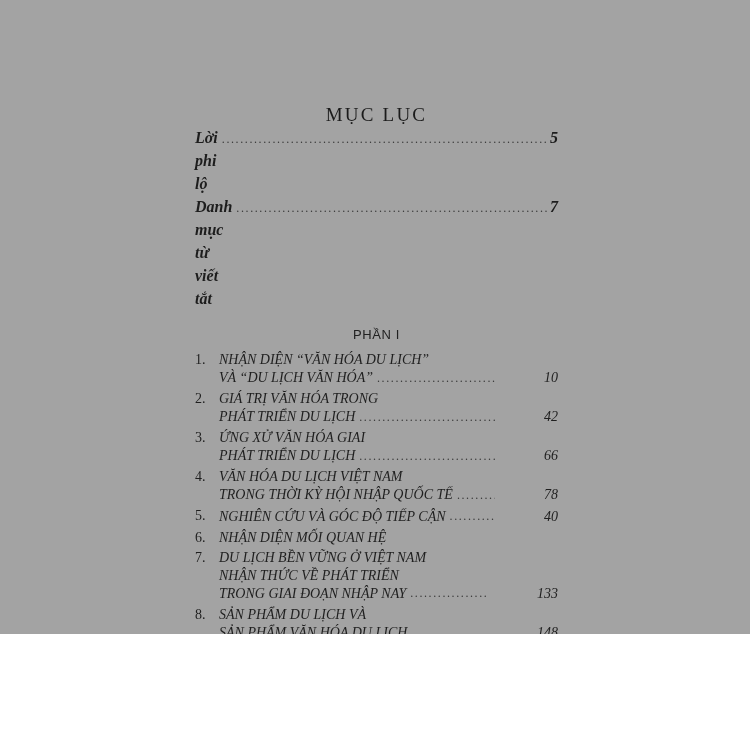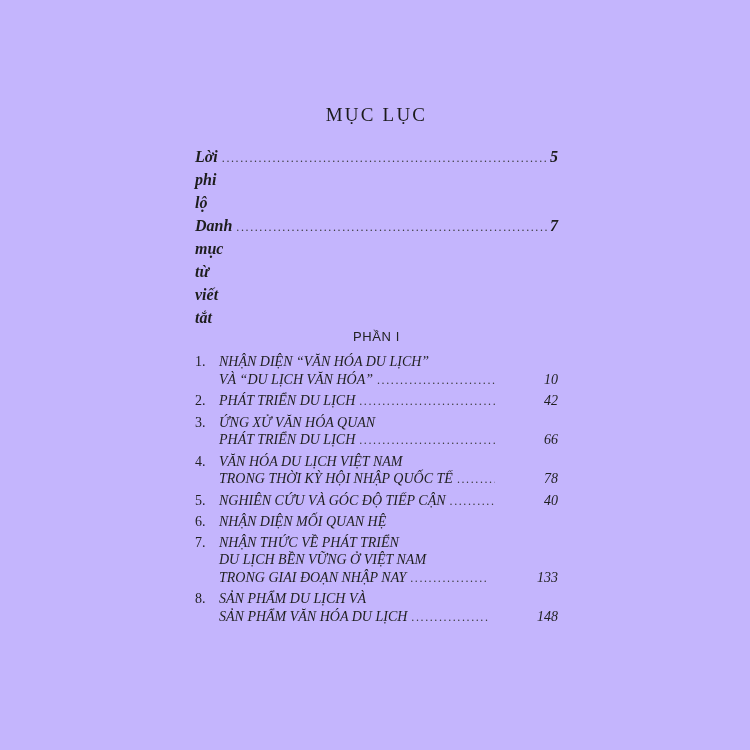--- a/index.html
+++ b/index.html
@@ -1,39 +1,39 @@
 <!DOCTYPE html>
 <html><head>
 <meta charset="utf-8">
 <style>
   html, body { margin: 0; padding: 0; background: #ffffff; }
   .page {
     position: relative;
     width: 750px;
-    height: 750px;
-    background: #c4b5fd;
+    height: 634px;
+    background: #a3a3a3;
     overflow: hidden;
     font-family: "Liberation Serif", serif;
     color: #1f1f1f;
   }
   .col {
     position: absolute;
     left: 195px;
     top: 0;
     width: 363px;
   }
   .toc-title {
     margin-top: 104px;
     text-align: center;
     font-size: 19px;
     letter-spacing: 2.2px;
     color: #1b1b1b;
     font-weight: normal;
   }
-  .front { margin-top: 19px; }
+  .front { }
   .frow {
     display: flex;
     align-items: baseline;
     line-height: 23px;
     font-size: 16px;
     font-weight: bold;
     font-style: italic;
     color: #1d1d1d;
   }
   .leader {
@@ -51,21 +51,21 @@
     letter-spacing: 1.6px;
     color: #3a3a3a;
   }
   .part-label {
     text-align: center;
     font-family: "Liberation Sans", sans-serif;
     font-size: 13px;
     letter-spacing: 0.6px;
     color: #222222;
   }
-  .part1-label { }
+  .part1-label { margin-top: 17px; }
   .part-title {
     text-align: center;
     font-family: "Liberation Sans", sans-serif;
     font-weight: bold;
     font-size: 15.5px;
     line-height: 20px;
     letter-spacing: 0.1px;
     margin-top: 9px;
     color: #161616;
   }
@@ -76,21 +76,21 @@
     font-size: 14px;
     line-height: 17.5px;
     color: #1f1f1f;
   }
   .num {
     flex: 0 0 24px;
     width: 24px;
   }
   .ebody { flex: 1 1 auto; min-width: 0; font-style: italic; }
   .eline { }
-  .elast { display: flex; align-items: flex-start; }
+  .elast { display: flex; align-items: center; }
   .etext { white-space: nowrap; }
   .pg { flex: 0 0 auto; margin-left: 47px; }
 </style>
 </head>
 <body>
 
 <div class="page">
   <div class="col">
 
     <div class="toc-title">MỤC LỤC</div>
@@ -120,32 +120,33 @@
             <span class="etext">VÀ “DU LỊCH VĂN HÓA”</span>
             <span class="leader"></span>
             <span class="pg">10</span>
           </div>
         </div>
       </div>
 
       <div class="entry">
         <span class="num">2.</span>
         <div class="ebody">
+          <div class="eline">GIÁ TRỊ VĂN HÓA TRONG</div>
           <div class="eline elast">
             <span class="etext">PHÁT TRIỂN DU LỊCH</span>
             <span class="leader"></span>
             <span class="pg">42</span>
           </div>
         </div>
       </div>
 
       <div class="entry">
         <span class="num">3.</span>
         <div class="ebody">
-          <div class="eline">ỨNG XỬ VĂN HÓA QUAN</div>
+          <div class="eline">ỨNG XỬ VĂN HÓA GIAI</div>
           <div class="eline elast">
             <span class="etext">PHÁT TRIỂN DU LỊCH</span>
             <span class="leader"></span>
             <span class="pg">66</span>
           </div>
         </div>
       </div>
 
       <div class="entry">
         <span class="num">4.</span>
@@ -173,22 +174,22 @@
       <div class="entry">
         <span class="num">6.</span>
         <div class="ebody">
           <div class="eline">NHẬN DIỆN MỐI QUAN HỆ</div>
         </div>
       </div>
 
       <div class="entry">
         <span class="num">7.</span>
         <div class="ebody">
+          <div class="eline">DU LỊCH BỀN VỮNG Ở VIỆT NAM</div>
           <div class="eline">NHẬN THỨC VỀ PHÁT TRIỂN</div>
-          <div class="eline">DU LỊCH BỀN VỮNG Ở VIỆT NAM</div>
           <div class="eline elast">
             <span class="etext">TRONG GIAI ĐOẠN NHẬP NAY</span>
             <span class="leader"></span>
             <span class="pg">133</span>
           </div>
         </div>
       </div>
 
       <div class="entry">
         <span class="num">8.</span>

